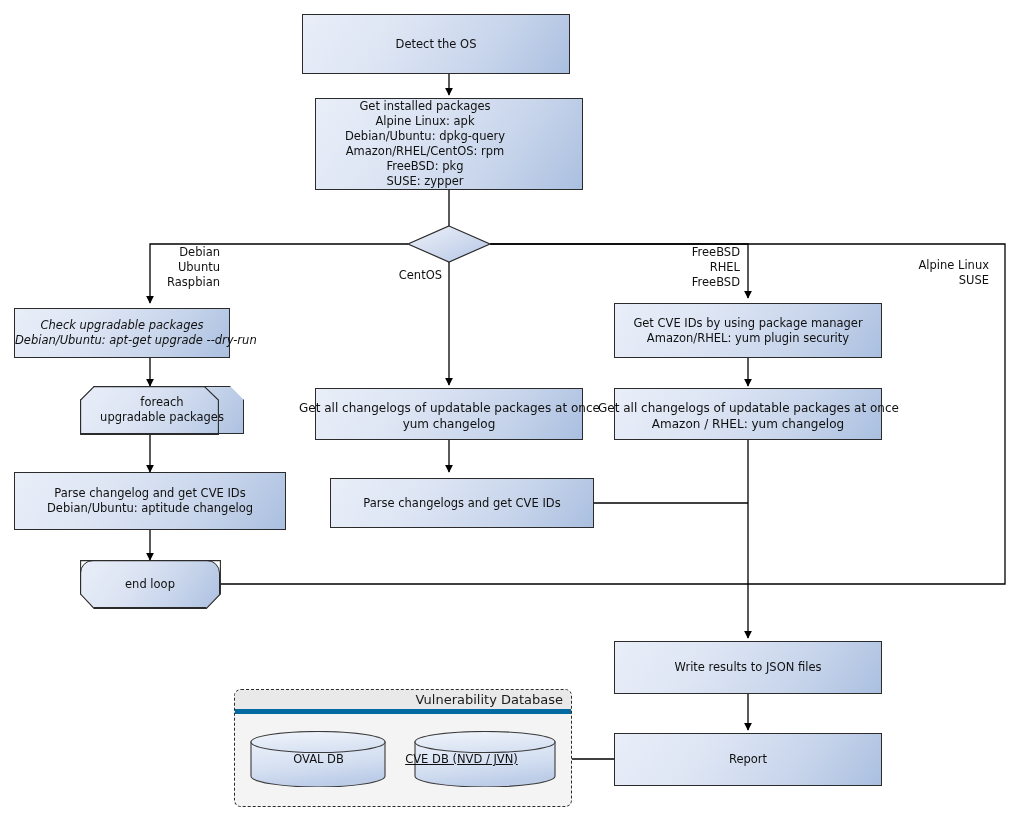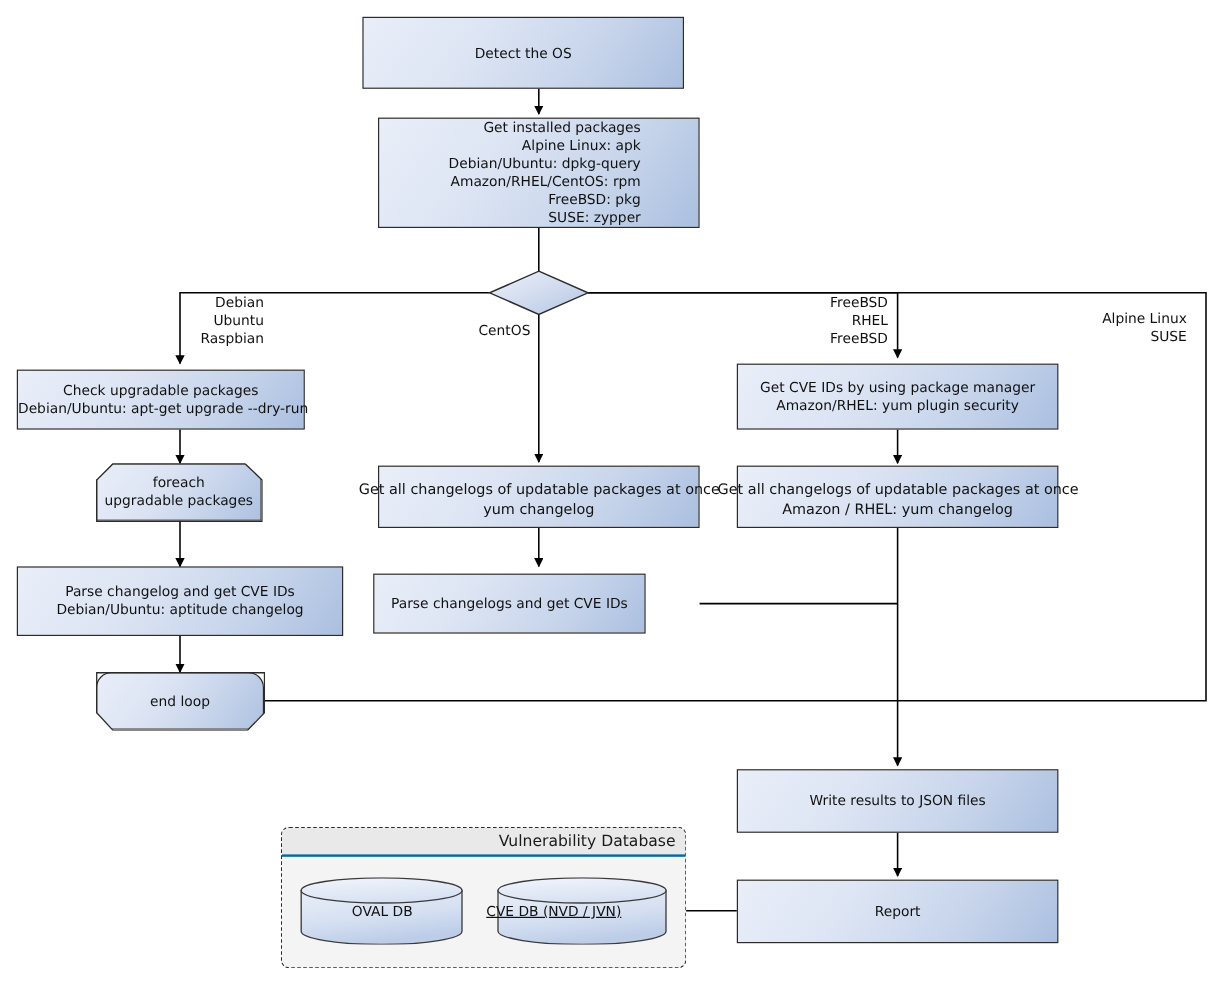--- a/index.html
+++ b/index.html
@@ -42,21 +42,20 @@
     white-space: nowrap;
   }
   .proc {
     border: 1px solid #2b2b2b;
     background: linear-gradient(125deg, #e9eef8 0%, #dde5f4 35%, #c5d3ea 72%, #aabfe0 100%);
   }
   .proc .txt { width: 100%; }
 
   
   .align-right .txt {
-    text-align: right;
     padding-right: 48px;
   }
 
   
   .loop-start {
     border: 1px solid #2b2b2b;
     background: linear-gradient(125deg, #e9eef8 0%, #dbe3f3 40%, #c2d1e9 75%, #adc1e1 100%);
     clip-path: polygon(14px 0, calc(100% - 14px) 0, 100% 14px, 100% 100%, 0 100%, 0 14px);
   }
   
@@ -97,21 +96,21 @@
     box-sizing: border-box;
     border: 1px dashed #2b2b2b;
     border-radius: 7px;
     background: #f4f4f4;
     overflow: hidden;
   }
   .group-header {
     box-sizing: border-box;
     height: 24px;
     background: #e9e9e9;
-    border-bottom: 2px solid #0369a1;
+    border-bottom: 5px solid #0369a1;
     display: flex;
     align-items: center;
     justify-content: flex-end;
     padding-right: 8px;
     font-size: 13px;
     color: #1a1a1a;
   }
 
   
   .cyl {
@@ -212,28 +211,28 @@
     <div>FreeBSD</div>
     <div>RHEL</div>
     <div>FreeBSD</div>
   </div>
 
   <div class="branch-label r" style="left:870px; top:258px; width:119px;">
     <div>Alpine Linux</div>
     <div>SUSE</div>
   </div>
 
-  <div class="node proc" style="left:14px; top:308px; width:240px; height:50px;">
+  <div class="node proc" style="left:14px; top:308px; width:216px; height:50px;font-style:italic;">
     <div class="txt">
       <div>Check upgradable packages</div>
       <div>Debian/Ubuntu: apt-get upgrade --dry-run</div>
     </div>
   </div>
 
-  <div class="node loop-start" style="left:80px; top:386px; width:138px; height:48px;text-align:center;">
+  <div class="node loop-start" style="left:80px; top:386px; width:164px; height:48px;text-align:center;">
     <div class="txt">
       <div>foreach</div>
       <div>upgradable  packages</div>
     </div>
   </div>
   <svg class="loop-outline" style="left:80px; top:386px;" width="139" height="49" viewBox="0 0 139 49">
     <polygon points="14,0.6 124.4,0.6 138.4,14 138.4,48.4 0.6,48.4 0.6,14" fill="none" stroke="#2b2b2b" stroke-width="1.1"></polygon>
   </svg>
 
   <div class="node proc" style="left:14px; top:472px; width:272px; height:58px;">
@@ -249,21 +248,21 @@
   <svg class="loop-outline" style="left:80px; top:560px;" width="141" height="49" viewBox="0 0 141 49">
     <polygon points="0.6,0.6 140.4,0.6 140.4,34 126.4,48.4 14,48.4 0.6,34" fill="none" stroke="#2b2b2b" stroke-width="1.1"></polygon>
   </svg>
 
   <div class="node proc" style="left:315px; top:388px; width:268px; height:52px;"></div>
   <div class="overflow-txt" style="left:299px; top:400px; width:300px;">
     <div>Get all changelogs of updatable packages at once</div>
     <div>yum changelog</div>
   </div>
 
-  <div class="node proc" style="left:311px; top:478px; width:227px; height:50px;">
+  <div class="node proc" style="left:330px; top:478px; width:264px; height:50px;">
     <div class="txt">Parse changelogs and get CVE IDs</div>
   </div>
 
   <div class="node proc" style="left:614px; top:303px; width:268px; height:55px;">
     <div class="txt">
       <div>Get CVE IDs by using package manager</div>
       <div>Amazon/RHEL: yum plugin security</div>
     </div>
   </div>
 

